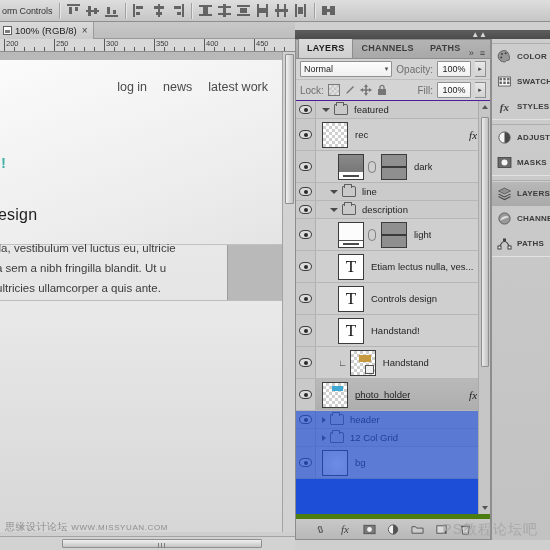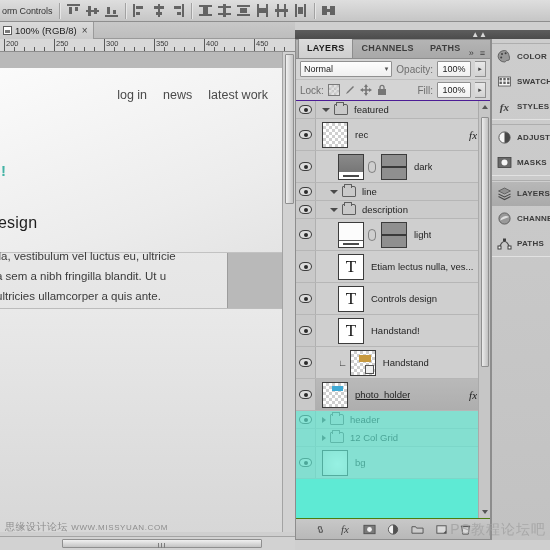--- a/index.html
+++ b/index.html
@@ -67,21 +67,21 @@
   .ruler .tickM { height:13px; }
   .ruler .rl { position:absolute; top:0px; font-size:7.5px; color:#3a3a3a;
                font-family:"Liberation Sans",sans-serif; }
 
   
   .canvas-wrap {
     position:absolute; left:0; top:52px; width:295px; height:480px;
     background:#b9b9b9; overflow:hidden;
   }
   .artboard {
-    position:absolute; left:0; top:16px; width:228px; height:478px;
+    position:absolute; left:0; top:8px; width:228px; height:478px;
     background:linear-gradient(180deg,#f2f2f2 0%,#ededed 36%,#e8e8e8 36.2%,#dcdcdc 100%);
     border-right:1px solid #9c9c9c;
   }
   .page-white {
     position:absolute; left:0; top:0; width:282px; height:185px;
     background:linear-gradient(160deg,#fbfbfb,#ececec 70%,#e4e4e4);
     border-bottom:1px solid #c2c2c2;
   }
   .nav {
     position:absolute; right:14px; top:20px;
@@ -184,22 +184,22 @@
     display:flex; align-items:center; justify-content:center;
     font-size:9px; color:#222; padding:0 2px;
   }
   .spin { width:11px; height:16px; border:1px solid #909090; border-left:none;
     background:linear-gradient(#e8e8e8,#d2d2d2); font-size:7px;
     display:flex; align-items:center; justify-content:center; color:#444; }
   .lock-ico { width:12px; height:12px; opacity:.62; position:relative; }
 
   
   .layers-list {
-    flex:1; overflow:hidden; position:relative; background:#5eead4;
-    border-bottom:1px solid #4d7c0f;
+    flex:1; overflow:hidden; position:relative; background:#1d4ed8;
+    border-bottom:5px solid #4d7c0f;
   }
   .lrow {
     display:flex; align-items:center; height:32px;
     border-bottom:1px solid #b6b6b6;
     background:#cfcfcf; position:relative;
   }
   .lrow.group { height:18px; background:#cbcbcb; }
   .lrow.selected { background:linear-gradient(#b9b9b9,#aeaeae); }
   .lrow.faded { opacity:.35; }
   .eye-cell {
@@ -300,21 +300,21 @@
     height:25px; display:flex; align-items:center; gap:5px; padding-left:5px;
     font-size:8px; font-weight:bold; color:#3c3c3c; letter-spacing:.2px;
     white-space:nowrap; overflow:hidden;
   }
   .dock-item.active { background:linear-gradient(#b8b8b8,#aaaaaa);
      box-shadow:inset 0 1px 0 #cfcfcf; }
   .dock-ico { width:15px;height:15px;flex:none;position:relative;opacity:.82; }
 
   
   .wm-br {
-    position:absolute; right:4px; bottom:14px; 
+    position:absolute; right:12px; bottom:14px; 
     line-height:14px; pointer-events:none;
   }
   .wm-br .l1 { font-size:14px; color:rgba(160,160,160,.78); letter-spacing:1px; }
   .wm-br .l2 { font-size:13px; color:rgba(150,150,150,.8); letter-spacing:.5px; }
   .wm-br .red { color:rgba(200,40,40,.75); }
 </style>
 </head>
 <body>
 
 <div id="app">

